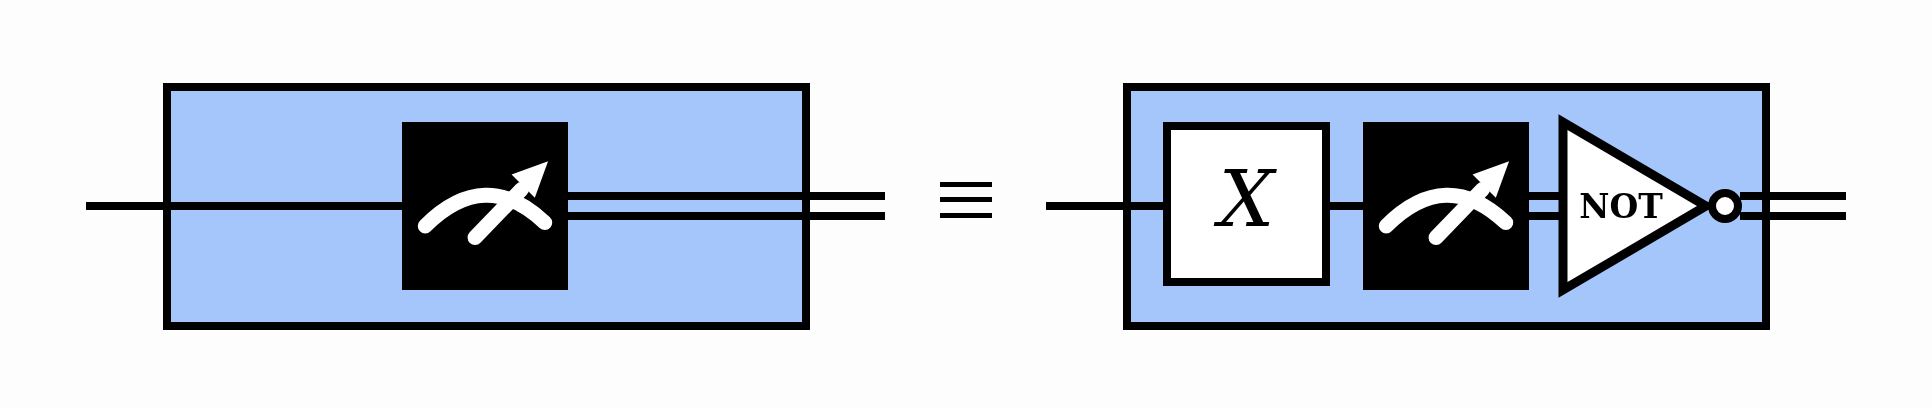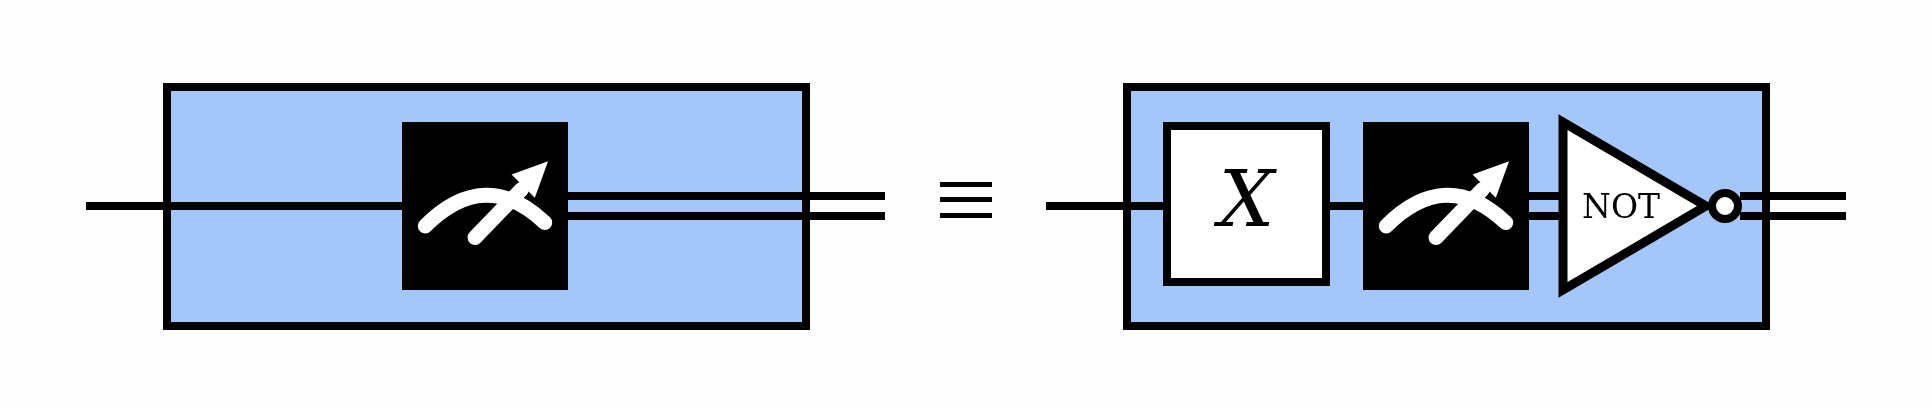--- a/index.html
+++ b/index.html
@@ -78,21 +78,21 @@
     fill: var(--light-gate-fill);
     stroke: var(--line);
     stroke-width: 9;
     stroke-linejoin: miter;
   }
   .notlabel {
     position: absolute;
     left: 1577px; top: 188px;
     width: 88px; height: 36px;
     display: flex; align-items: center; justify-content: center;
-    font-weight: normal;
+    font-weight: bold;
     font-size: 33px;
     line-height: 1;
     color: var(--line);
   }
   .term-circle {
     position: absolute;
     left: 1708px; top: 189px;
     width: 34px; height: 34px;
     border-radius: 50%;
     background: var(--light-gate-fill);

